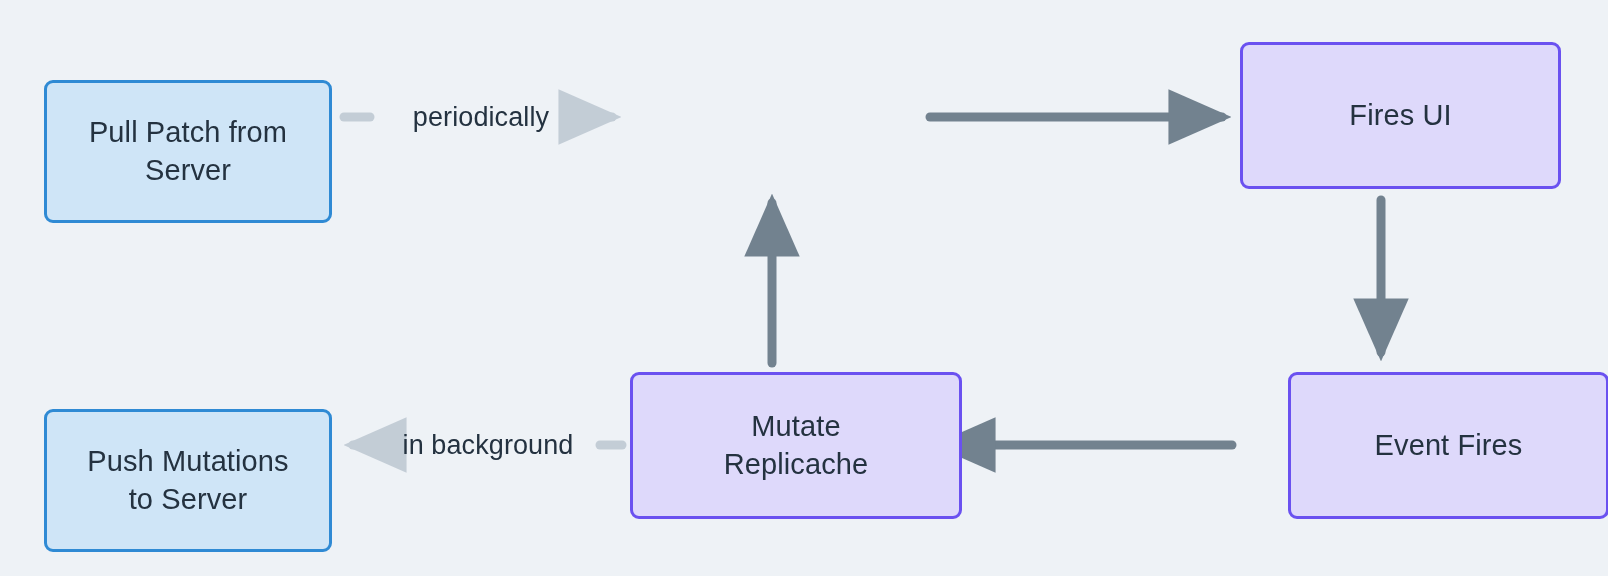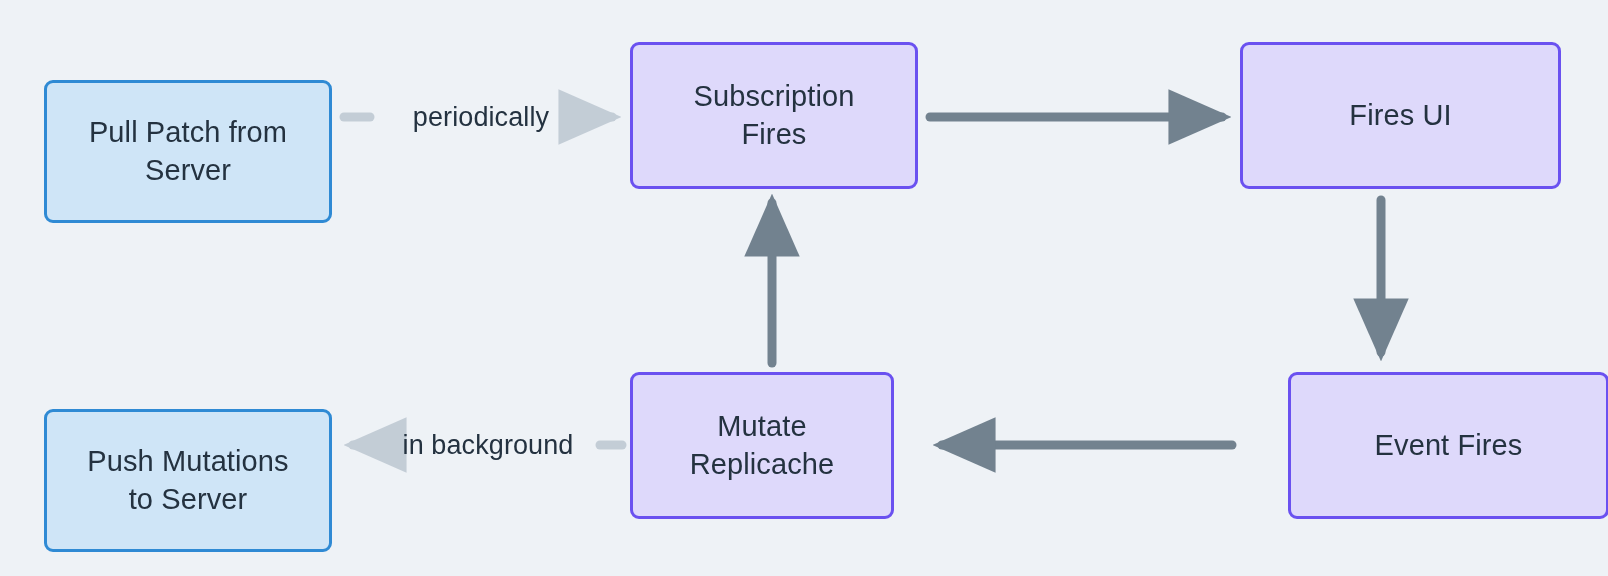--- a/index.html
+++ b/index.html
@@ -60,21 +60,21 @@
     letter-spacing: 0.1px;
     transform: translate(-50%, -50%);
     background: transparent;
   }
 
   
   #node-pull        { left: 44px;   top: 44px;  width: 288px; height: 143px; }
   #node-subscription{ left: 630px;  top: 42px;  width: 288px; height: 147px; }
   #node-render      { left: 1240px; top: 42px;  width: 321px; height: 147px; }
   #node-push        { left: 44px;   top: 373px; width: 288px; height: 143px; }
-  #node-mutate      { left: 630px;  top: 372px; width: 264px; height: 147px; }
+  #node-mutate      { left: 630px;  top: 372px; width: 332px; height: 147px; }
   #node-event       { left: 1288px; top: 372px; width: 321px; height: 147px; }
 
   
   #label-periodically  { left: 481px; top: 117px; }
   #label-in-background { left: 488px; top: 445px; }
 </style>
 </head>
 <body>
 
 <div id="diagram-root">
@@ -112,22 +112,20 @@
     </g>
 
     <g>
       <line x1="772" y1="363" x2="772" y2="203" stroke="#72828f" stroke-width="9" stroke-linecap="round" marker-end="url(#arrow-dark)"></line>
     </g>
   </svg>
 
   <div class="node blue" id="node-pull">Pull Patch from
 Server</div>
 
-  <div class="node purple" id="node-subscription">Subscription
-Fires</div>
 
   <div class="node purple" id="node-render">Fires UI</div>
 
   <div class="node blue" id="node-push">Push Mutations
 to Server</div>
 
   <div class="node purple" id="node-mutate">Mutate
 Replicache</div>
 
   <div class="node purple" id="node-event">Event Fires</div>

